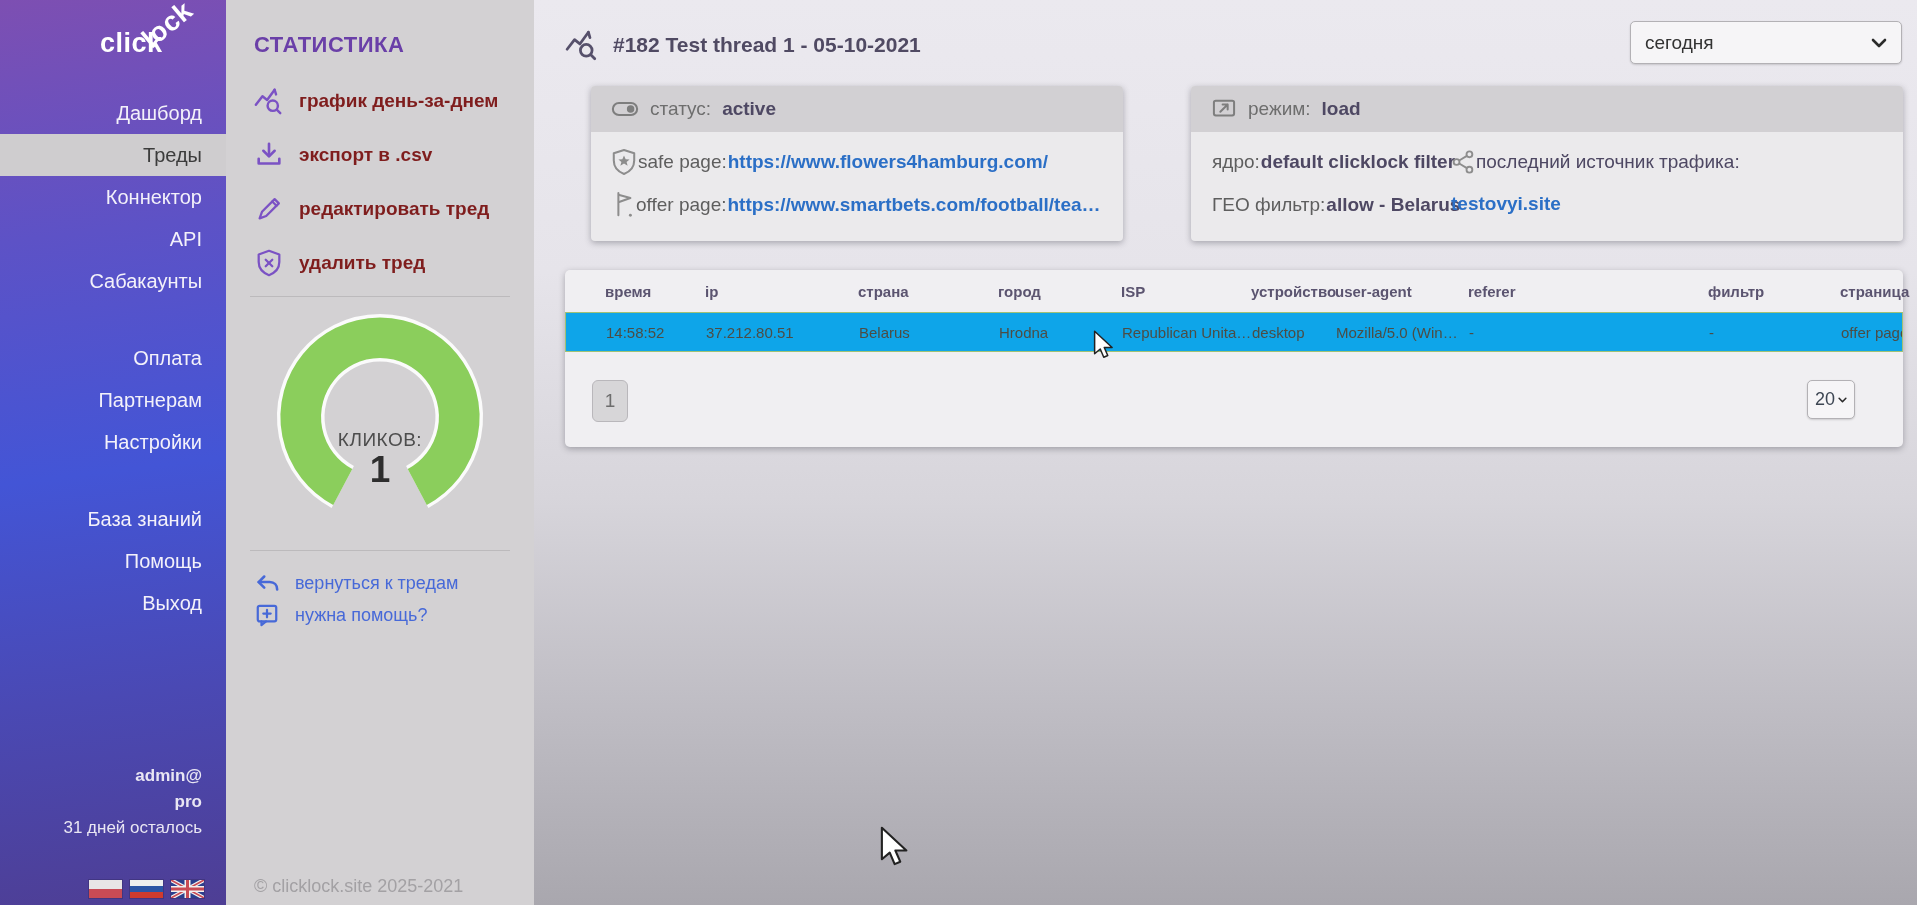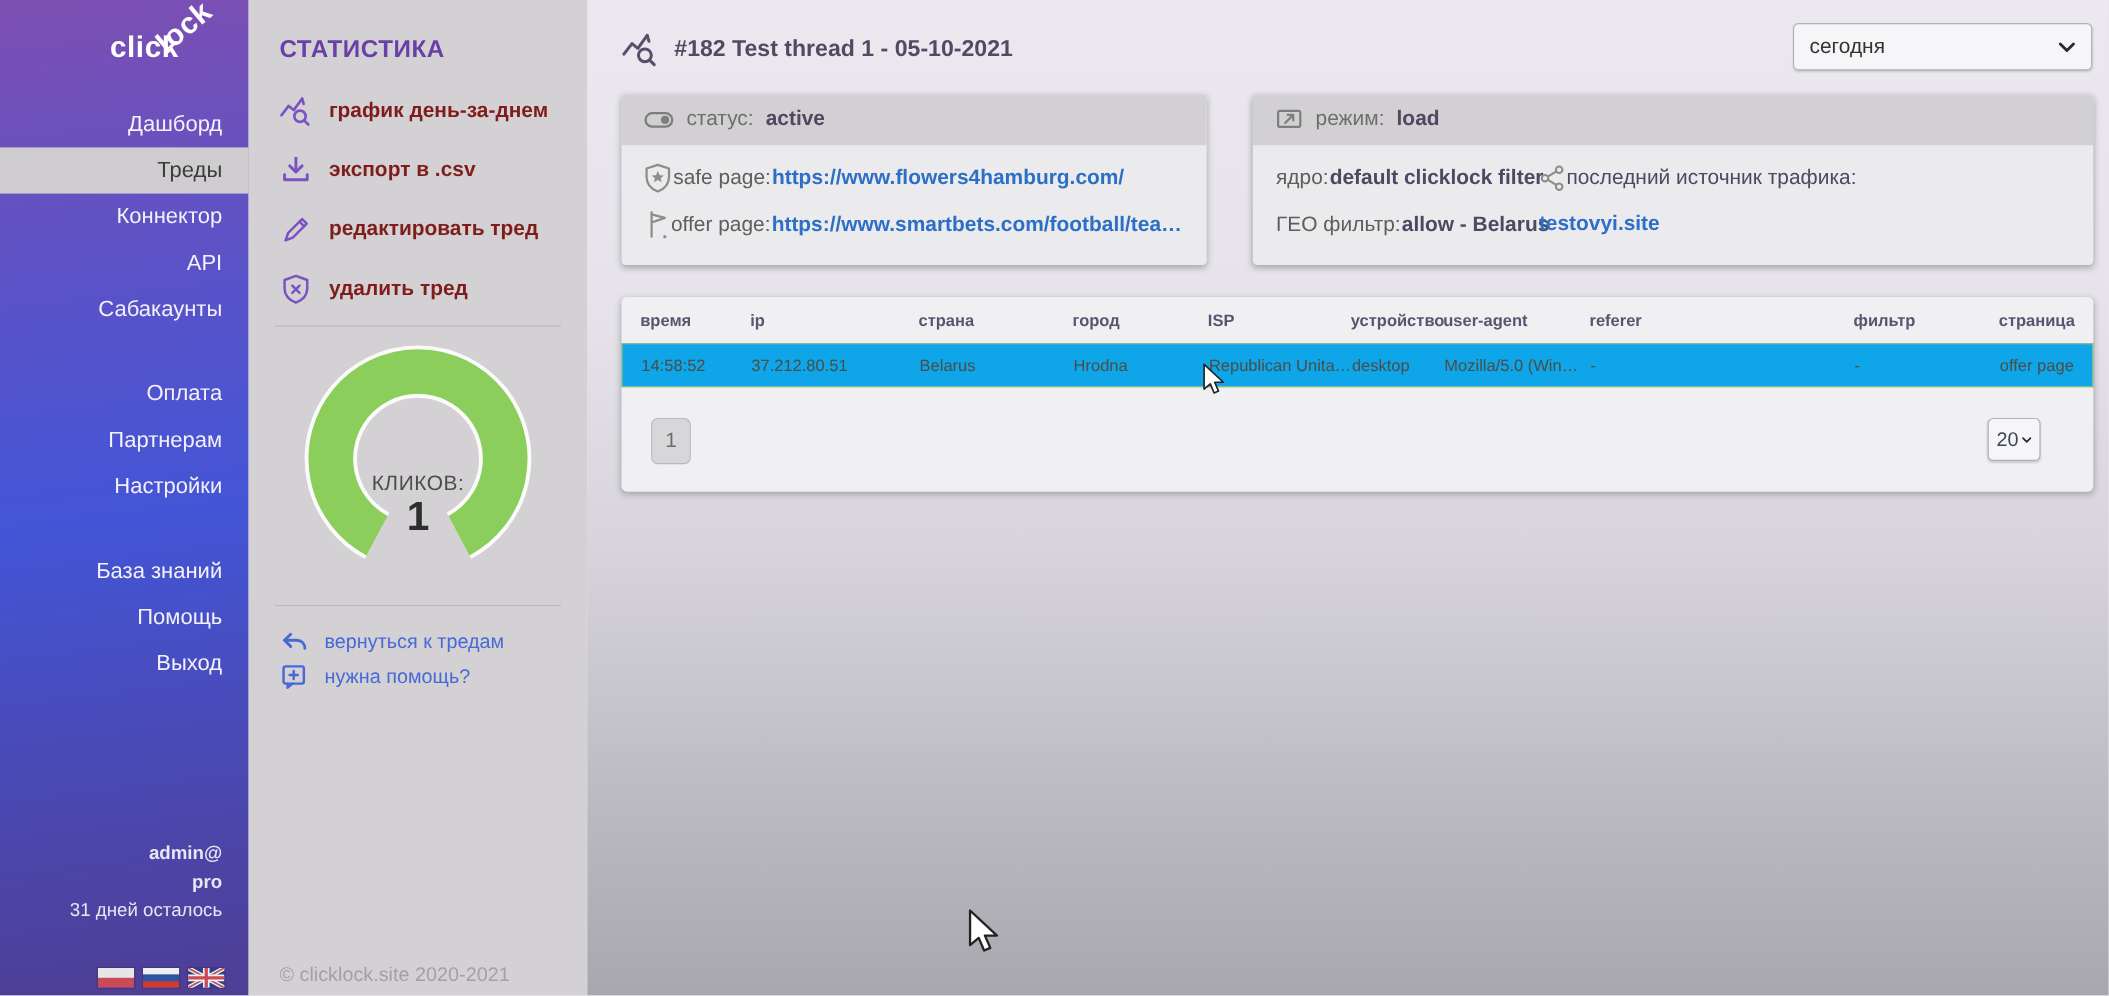--- a/index.html
+++ b/index.html
@@ -46,42 +46,42 @@
   .main { position:relative; flex:1 1 auto; height:100%;
     background:linear-gradient(180deg,#ebe9ef 0%,#e6e4ea 30%,#d7d5db 55%,#bfbdc4 78%,#a9a7ae 100%); }
   .main-header { position:absolute; left:31px; top:28px; display:flex; align-items:center; gap:14px; }
   .main-title { font-size:21px; font-weight:700; color:#504a63; }
   .select-box { background:#f6f5f7; border:1px solid #b3b1b5; border-radius:5px;
                 display:flex; align-items:center; justify-content:space-between;
                 padding:0 14px; cursor:pointer; box-shadow:0 1px 2px rgba(0,0,0,.15); }
   .select-today { position:absolute; right:15px; top:21px; width:272px; height:43px; font-size:19px; color:#333; }
 
   .cards { position:absolute; left:31px; top:86px; right:14px; display:flex; gap:42px; }
-  .card { border-radius:4px; box-shadow:0 2px 6px rgba(50,50,60,.35); background:#ebeaec; overflow:hidden; }
+  .card { border-radius:4px; box-shadow:0 2px 6px rgba(50,50,60,.35); background:#ebeaec; overflow:hidden;margin-left:26px; }
   .card-status { width:532px; flex:0 0 532px; height:155px; }
   .card-mode { flex:1 1 auto; height:155px; }
   .card-header { height:46px; background:#d2d0d3; display:flex; align-items:center; gap:11px; padding:0 20px; }
   .hdr-label { font-size:19px; color:#6e6e6e; }
   .hdr-value { font-size:19px; font-weight:700; color:#4e4863; }
   .card-body { padding:8px 20px 0 20px; }
   .info-row { display:flex; align-items:center; gap:1px; height:43px; font-size:19px; }
   .info-label { color:#5e5e5e; white-space:nowrap; }
   .info-link { color:#2b6fc6; font-weight:600; text-decoration:none; cursor:pointer; white-space:nowrap; }
   .info-value { color:#4e4863; font-weight:700; white-space:nowrap; }
   .mode-body { display:flex; }
   .mode-left { width:240px; flex:0 0 240px; }
   .mode-right { flex:1 1 auto; }
   .src-label { color:#4e4863; font-size:19px; white-space:nowrap; }
   .src-link { display:block; margin-top:10px; font-size:19px; font-weight:700; color:#2b6fc6; cursor:pointer; }
 
   
   .table-card { position:absolute; left:31px; top:270px; right:14px; height:177px;
                 background:#f0eff2; border-radius:5px; box-shadow:0 2px 6px rgba(50,50,60,.35); }
   .tgrid { display:grid; grid-template-columns:100px 153px 140px 123px 130px 84px 133px 240px 132px 1fr;
-           align-items:center; padding-left:17px; }
+           align-items:center; padding-left:40px; }
   .t-head { height:42px; font-size:15px; font-weight:700; color:#5b5470; }
   .t-row { height:40px; font-size:15px; color:#4c4d45; background:#0ea5e9;
            border:1px solid #9fc276; cursor:pointer; }
   .t-row > div { overflow:hidden; white-space:nowrap; }
   .page-btn { position:absolute; left:27px; top:110px; width:36px; height:42px;
               background:#d7d6d8; border:1px solid #b9b7bb; border-radius:6px;
               font-size:19px; color:#6d6d6d; cursor:pointer;
               display:flex; align-items:center; justify-content:center; }
   .select-size { position:absolute; right:48px; top:110px; width:48px; height:39px;
                  font-size:18px; font-weight:400; color:#3d4653; padding:0 7px; gap:3px; }
@@ -205,21 +205,21 @@
         <svg width="26" height="24" viewBox="0 0 28 26" fill="none" stroke="#4769d8" stroke-width="2.4" stroke-linecap="round" stroke-linejoin="round">
           <rect x="4" y="3" width="20" height="17" rx="2"></rect>
           <line x1="14" y1="7.5" x2="14" y2="15.5"></line>
             <line x1="10" y1="11.5" x2="18" y2="11.5"></line>
           <path d="M8 20 L8 24 L13 20"></path>
         </svg>
         <span>нужна помощь?</span>
       </div>
     </div>
 
-    <div class="stats-footer">© clicklock.site 2020-2021</div>
+    <div class="stats-footer">© clicklock.site 2025-2021</div>
   </aside>
 
   <main class="main">
 
     <div class="main-header">
       <svg width="34" height="34" viewBox="0 0 32 32" fill="none" stroke="#56506b" stroke-width="2.6" stroke-linecap="round" stroke-linejoin="round">
         <polyline points="2,20 9,11 14,15 22,4"></polyline>
           <line x1="22" y1="4" x2="23.5" y2="9"></line>
         <circle cx="20" cy="21" r="5.5"></circle>
           <line x1="24.5" y1="25.5" x2="28" y2="29"></line>

